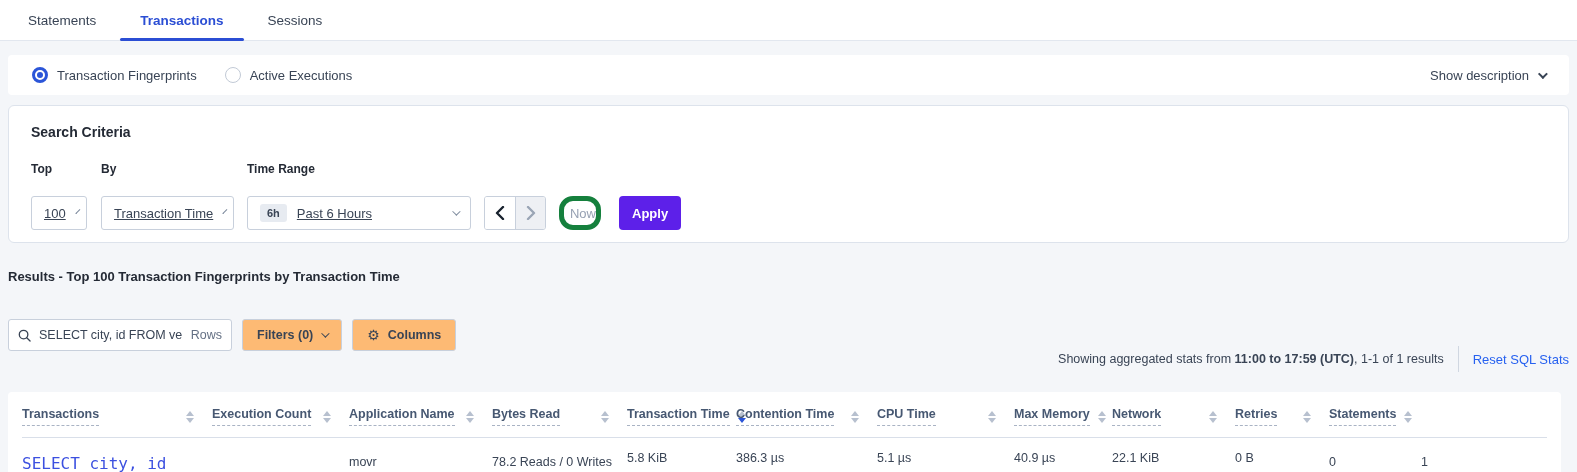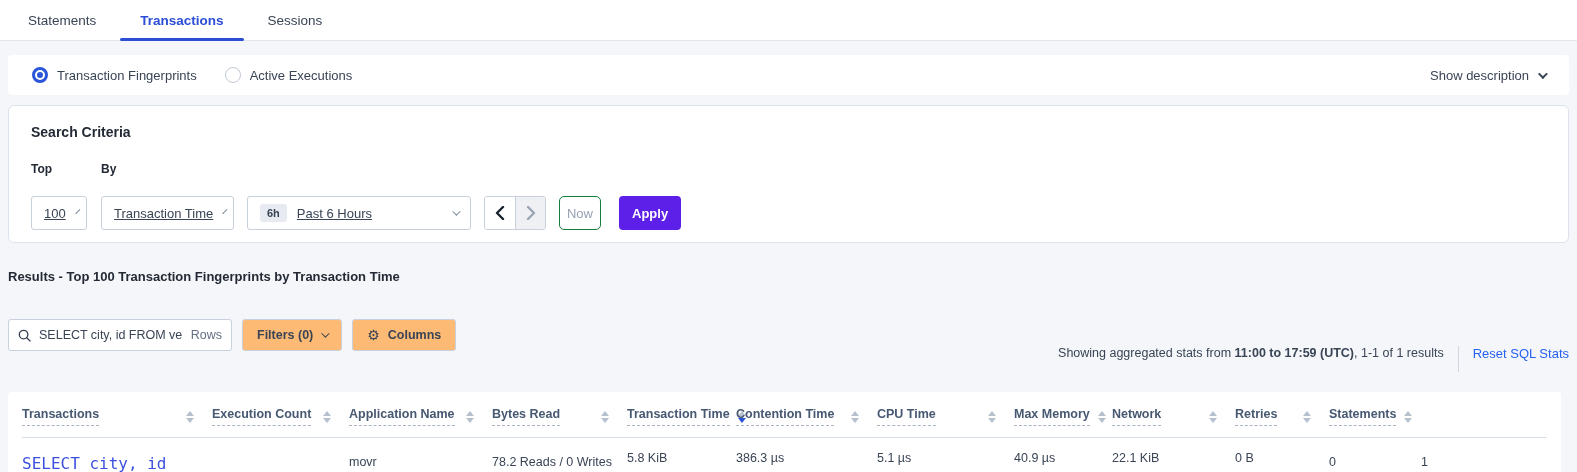--- a/index.html
+++ b/index.html
@@ -38,32 +38,32 @@
   .selectbox { height:34px; border:1px solid #c8d0dc; border-radius:3px; background:#fff; display:flex; align-items:center; padding:0 12px; gap:10px; cursor:pointer; color:#394455; }
   .selectbox .val { white-space:nowrap;text-decoration:underline; }
   .selectbox .chev { margin-left:auto; }
   .w-top { width:56px; margin-right:14px; }
   .w-by { width:133px; margin-right:13px; }
   .w-time { width:224px; }
   .badge-6h { background:#e7ebf1; border-radius:3px; font-size:11px; font-weight:bold; padding:3px 7px; color:#394455; }
   .arrow-group { display:flex; margin-left:13px; border:1px solid #c8d0dc; border-radius:3px; overflow:hidden; height:34px; }
   .arrow-btn { width:30px; display:flex; align-items:center; justify-content:center; background:#fff; cursor:pointer; color:#18222e; }
   .arrow-btn.disabled { background:#eef0f4; color:#9aa5b5; border-left:1px solid #c8d0dc; cursor:default; }
-  .now-btn { margin-left:13px; height:34px; width:42px; border:1px solid #15803d; border-radius:5px; background:#fff; color:#97a1b3; display:flex; align-items:center; justify-content:center; cursor:pointer; }
+  .now-btn { margin-left:13px; height:34px; width:42px; border:5px solid #15803d; border-radius:14px; background:#fff; color:#97a1b3; display:flex; align-items:center; justify-content:flex-end; cursor:pointer; }
   .apply-btn { margin-left:18px; height:34px; padding:0 13px; border-radius:4px; background:#5d20e9; color:#fff; font-weight:bold; display:flex; align-items:center; justify-content:center; cursor:pointer; font-size:13px; }
 
   
   .results-heading { margin:26px 8px 0 8px; font-size:13px; font-weight:bold; color:#242a35; }
   .toolbar { margin:14px 8px 0 8px; display:flex; align-items:center; }
   .search-box { width:224px; height:32px; border:1px solid #c8d0dc; border-radius:3px; background:#fff; display:flex; align-items:center; padding:0 9px; gap:8px; }
   .search-box .query { font-size:12.5px; color:#394455; white-space:nowrap; overflow:hidden; flex:1; }
   .search-box .enter { font-size:12.5px; color:#64708а; color:#647084; }
   .tool-btn { height:32px; border:1px solid #c8d0dc; border-radius:3px; background:#fdba74; display:flex; align-items:center; gap:8px; padding:0 14px; margin-left:10px; color:#394455; font-weight:bold; font-size:12.5px; cursor:pointer; }
   .gear { font-family:"DejaVu Sans", sans-serif; font-size:14px; color:#394455; line-height:1; }
-  .toolbar-right { margin-left:auto; display:flex; align-items:flex-start;margin-top:48px; }
+  .toolbar-right { margin-left:auto; display:flex; align-items:center;margin-top:48px; }
   .stats-text { font-size:12.5px; color:#394455; }
   .stats-text b { font-weight:bold; }
   .vdivider { width:1px; height:26px; background:#d0d7e1; margin:0 14px; }
   .reset-link { color:#2661f0; font-size:13px; cursor:pointer; white-space:nowrap; }
 
   
   .table-card { margin:20px 16px 0 8px; background:#fff; border-radius:4px; padding:0 14px 12px 14px; }
   .tgrid { display:grid; grid-template-columns:190px 137px 143px 135px 109px 141px 137px 98px 123px 94px 92px minmax(90px,1fr); }
   .thead { border-bottom:1px solid #d9dfe9; }
   .th { display:flex; align-items:center; justify-content:space-between; padding:15px 18px 11px 0; font-size:12.5px; font-weight:bold; color:#475872; cursor:pointer; }
@@ -128,20 +128,21 @@
       </div>
     </div>
     <div class="field w-by">
       <span class="field-label">By</span>
       <div class="selectbox">
         <span class="val">Transaction Time</span>
         <span class="chev small"></span>
       </div>
     </div>
     <div class="field w-time">
+      <span class="field-label">Time Range</span>
       <div class="selectbox">
         <span class="badge-6h">6h</span>
         <span class="val">Past 6 Hours</span>
         <span class="chev small"></span>
       </div>
     </div>
     <div class="arrow-group">
       <div class="arrow-btn">
         <svg width="10" height="14" viewBox="0 0 10 14">
             <polyline points="8,1 2,7 8,13" fill="none" stroke="currentColor" stroke-width="2.4" stroke-linecap="round" stroke-linejoin="round"></polyline>

